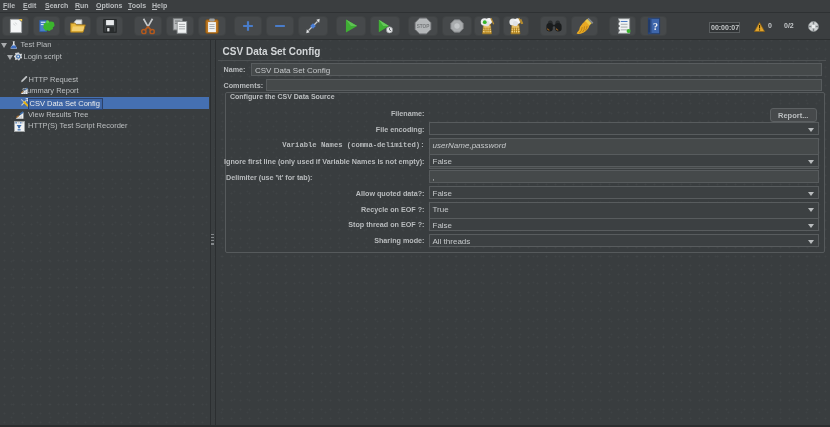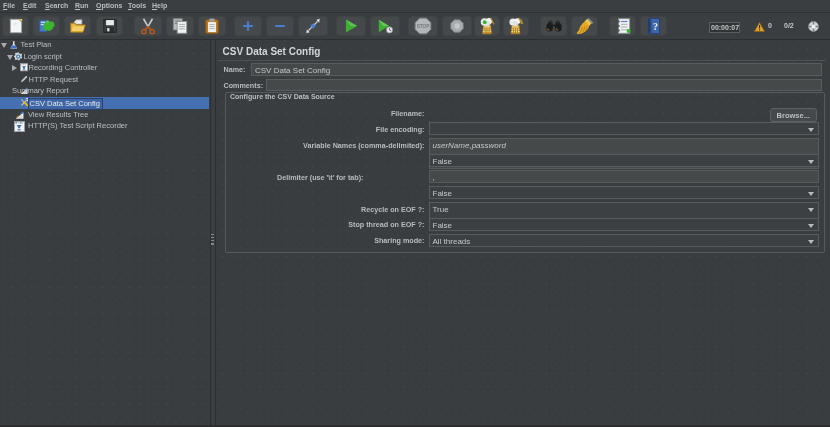--- a/index.html
+++ b/index.html
@@ -249,47 +249,35 @@
     <span class="txt" style="left:23.5px;">Login script</span>
   </div>
   <div class="trow" style="top:-1px;">
     <span class="exp expdown" style="left:1px;"></span>
     <svg class="ticon" style="left:9.5px;" width="7.5" height="10" viewBox="0 0 9 10">
           <path d="M3.1 0.6 L5.9 0.6 L5.4 1.4 L5.4 3.8 L8.2 8.4 Q8.6 9.5 7.4 9.5 L1.6 9.5 Q0.4 9.5 0.8 8.4 L3.6 3.8 L3.6 1.4 L3.1 0.6 Z" fill="#dcdee0"></path>
           <path d="M2.5 5.6 L6.5 5.6 L8 8.3 Q8.4 9.2 7.3 9.2 L1.7 9.2 Q0.6 9.2 1 8.3 Z" fill="#3e6fc4"></path>
         </svg>
     <span class="txt" style="left:20.5px;">Test Plan</span>
   </div>
-  <div class="trow" style="top:22.2px;">
-    <span class="exp expright" style="left:12px;"></span>
-    <svg class="ticon" style="left:19.5px;" width="8" height="8.5" viewBox="0 0 9 9">
-          <rect x="0.4" y="0.4" width="8.2" height="8.2" fill="#f0f2f3" stroke="#9da0a2" stroke-width="0.8"></rect>
-          <rect x="1.2" y="1.2" width="1.4" height="1" fill="#b9bcbe"></rect>
-          <rect x="3.2" y="1.2" width="1.4" height="1" fill="#b9bcbe"></rect>
-          <rect x="5.2" y="1.2" width="1.4" height="1" fill="#b9bcbe"></rect>
-          <path d="M2.2 3.4 L6.8 3.4 L5.4 5.2 L5.4 6.4 L3.6 6.4 L3.6 5.2 Z" fill="#3e6fae"></path>
-          <rect x="3.2" y="7" width="2.6" height="1" fill="#3e6fae"></rect>
-        </svg>
-    <span class="txt" style="left:28.5px;">Recording Controller</span>
-  </div>
   <div class="trow" style="top:33.8px;">
     <svg class="ticon" style="left:19.5px;" width="8" height="8.5" viewBox="0 0 9 9">
           <path d="M1 8 L1.6 6 L6.7 0.9 Q7 0.6 7.4 0.9 L8.1 1.6 Q8.4 2 8.1 2.3 L3 7.4 Z" fill="#c3c6c8"></path>
           <path d="M1 8 L1.6 6 L3 7.4 Z" fill="#8e9294"></path>
         </svg>
     <span class="txt" style="left:28.5px;">HTTP Request</span>
   </div>
   <div class="trow" style="top:45.4px;">
     <svg class="ticon" style="left:19.5px;" width="8" height="9" viewBox="0 0 10 10">
           <path d="M0.8 9.4 L9.4 9.4 L9.4 2.2 Z" fill="#eceeef"></path>
           <path d="M5.6 4.6 L9.2 1.8" stroke="#3e6fae" stroke-width="1.7"></path>
           <path d="M1.6 8 L4 6" stroke="#b5732a" stroke-width="1.3"></path>
           <path d="M4.6 9.4 L4.6 7.4 M6.8 9.4 L6.8 6" stroke="#9da0a2" stroke-width="0.7"></path>
         </svg>
-    <span class="txt" style="left:12px;">Summary Report</span>
+    <span class="txt" style="left:22px;">Summary Report</span>
   </div>
   <div class="trow sel" style="top:57px;height:11.5px;">
     <svg class="ticon" style="left:19.5px;top:1px;" width="9.5" height="9" viewBox="0 0 11 10">
           <path d="M1.2 8.8 L7.2 2.6" stroke="#c8cbcd" stroke-width="1.3"></path>
           <path d="M6.6 0.9 Q8.9 -0.3 9.9 1.4 L8.2 2.6 L9.6 3.4 Q10.2 1.7 9.9 1.4" fill="none" stroke="#dcdee0" stroke-width="1.2"></path>
           <path d="M1.4 1.4 L5 4.8" stroke="#b9bcbe" stroke-width="1.2"></path>
           <path d="M5 4.8 L8.8 8.6" stroke="#e9b514" stroke-width="2.4" stroke-linecap="round"></path>
           <path d="M0.8 8 L2 9.4" stroke="#55585a" stroke-width="1"></path>
         </svg>
     <span class="txt" style="left:27.5px;">CSV Data Set Config</span>
@@ -326,39 +314,41 @@
         <span>CSV Data Set Config</span>
       </div>
   <span class="lbl" style="left:9.5px;top:41px;">Comments:</span>
   <div class="field" style="left:52px;top:38.5px;width:556px;height:12.5px;">
         <span></span>
       </div>
   <div id="groupbox"></div>
   <span id="grouptitle">Configure the CSV Data Source</span>
     <span class="lbl" style="left:0;width:210.5px;text-align:right;top:68.8px;">Filename:</span>
   <div class="btn" style="left:556px;top:67.5px;width:46.5px;height:14px;">
-        <span>Browse...</span>
+        <span>Report...</span>
       </div>
   <span class="lbl" style="left:0;width:210.5px;text-align:right;top:84.8px;">File encoding:</span>
   <div class="combo" style="left:214.5px;top:82.2px;width:390px;height:13px;">
         <span></span>
         <i class="arr"></i>
       </div>
-  <span class="lbl" style="left:0;width:210.5px;text-align:right;top:100.7px;">Variable Names (comma-delimited):</span>
+  <span class="lbl" style="left:0;width:210.5px;text-align:right;top:100.7px;font-family:Liberation Mono, monospace;">Variable Names (comma-delimited):</span>
   <div class="field" style="left:214.5px;top:98.2px;width:390.5px;height:31px;font-style:italic;">
         <span>userName,password</span>
       </div>
+  <span class="lbl" style="left:0;width:210.5px;text-align:right;top:116.6px;">Ignore first line (only used if Variable Names is not empty):</span>
   <div class="combo" style="left:214.5px;top:114.1px;width:390px;height:13px;">
         <span>False</span>
         <i class="arr"></i>
       </div>
-  <span class="lbl" style="left:1px;width:210.5px;text-align:center;top:132.6px;">Delimiter (use '\t' for tab):</span>
+  <span class="lbl" style="left:12px;width:210.5px;text-align:left;top:132.6px;">Delimiter (use '\t' for tab):</span>
   <div class="field" style="left:214.5px;top:130.1px;width:390.5px;height:13px;">
         <span>,</span>
       </div>
+  <span class="lbl" style="left:0;width:210.5px;text-align:right;top:148.6px;">Allow quoted data?:</span>
   <div class="combo" style="left:214.5px;top:146.1px;width:390px;height:13px;">
         <span>False</span>
         <i class="arr"></i>
       </div>
   <span class="lbl" style="left:0;width:210.5px;text-align:right;top:164.5px;">Recycle on EOF ?:</span>
   <div class="combo" style="left:214.5px;top:162.0px;width:390px;height:19px;">
         <span>True</span>
         <i class="arr"></i>
       </div>
   <span class="lbl" style="left:0;width:210.5px;text-align:right;top:180.4px;">Stop thread on EOF ?:</span>

